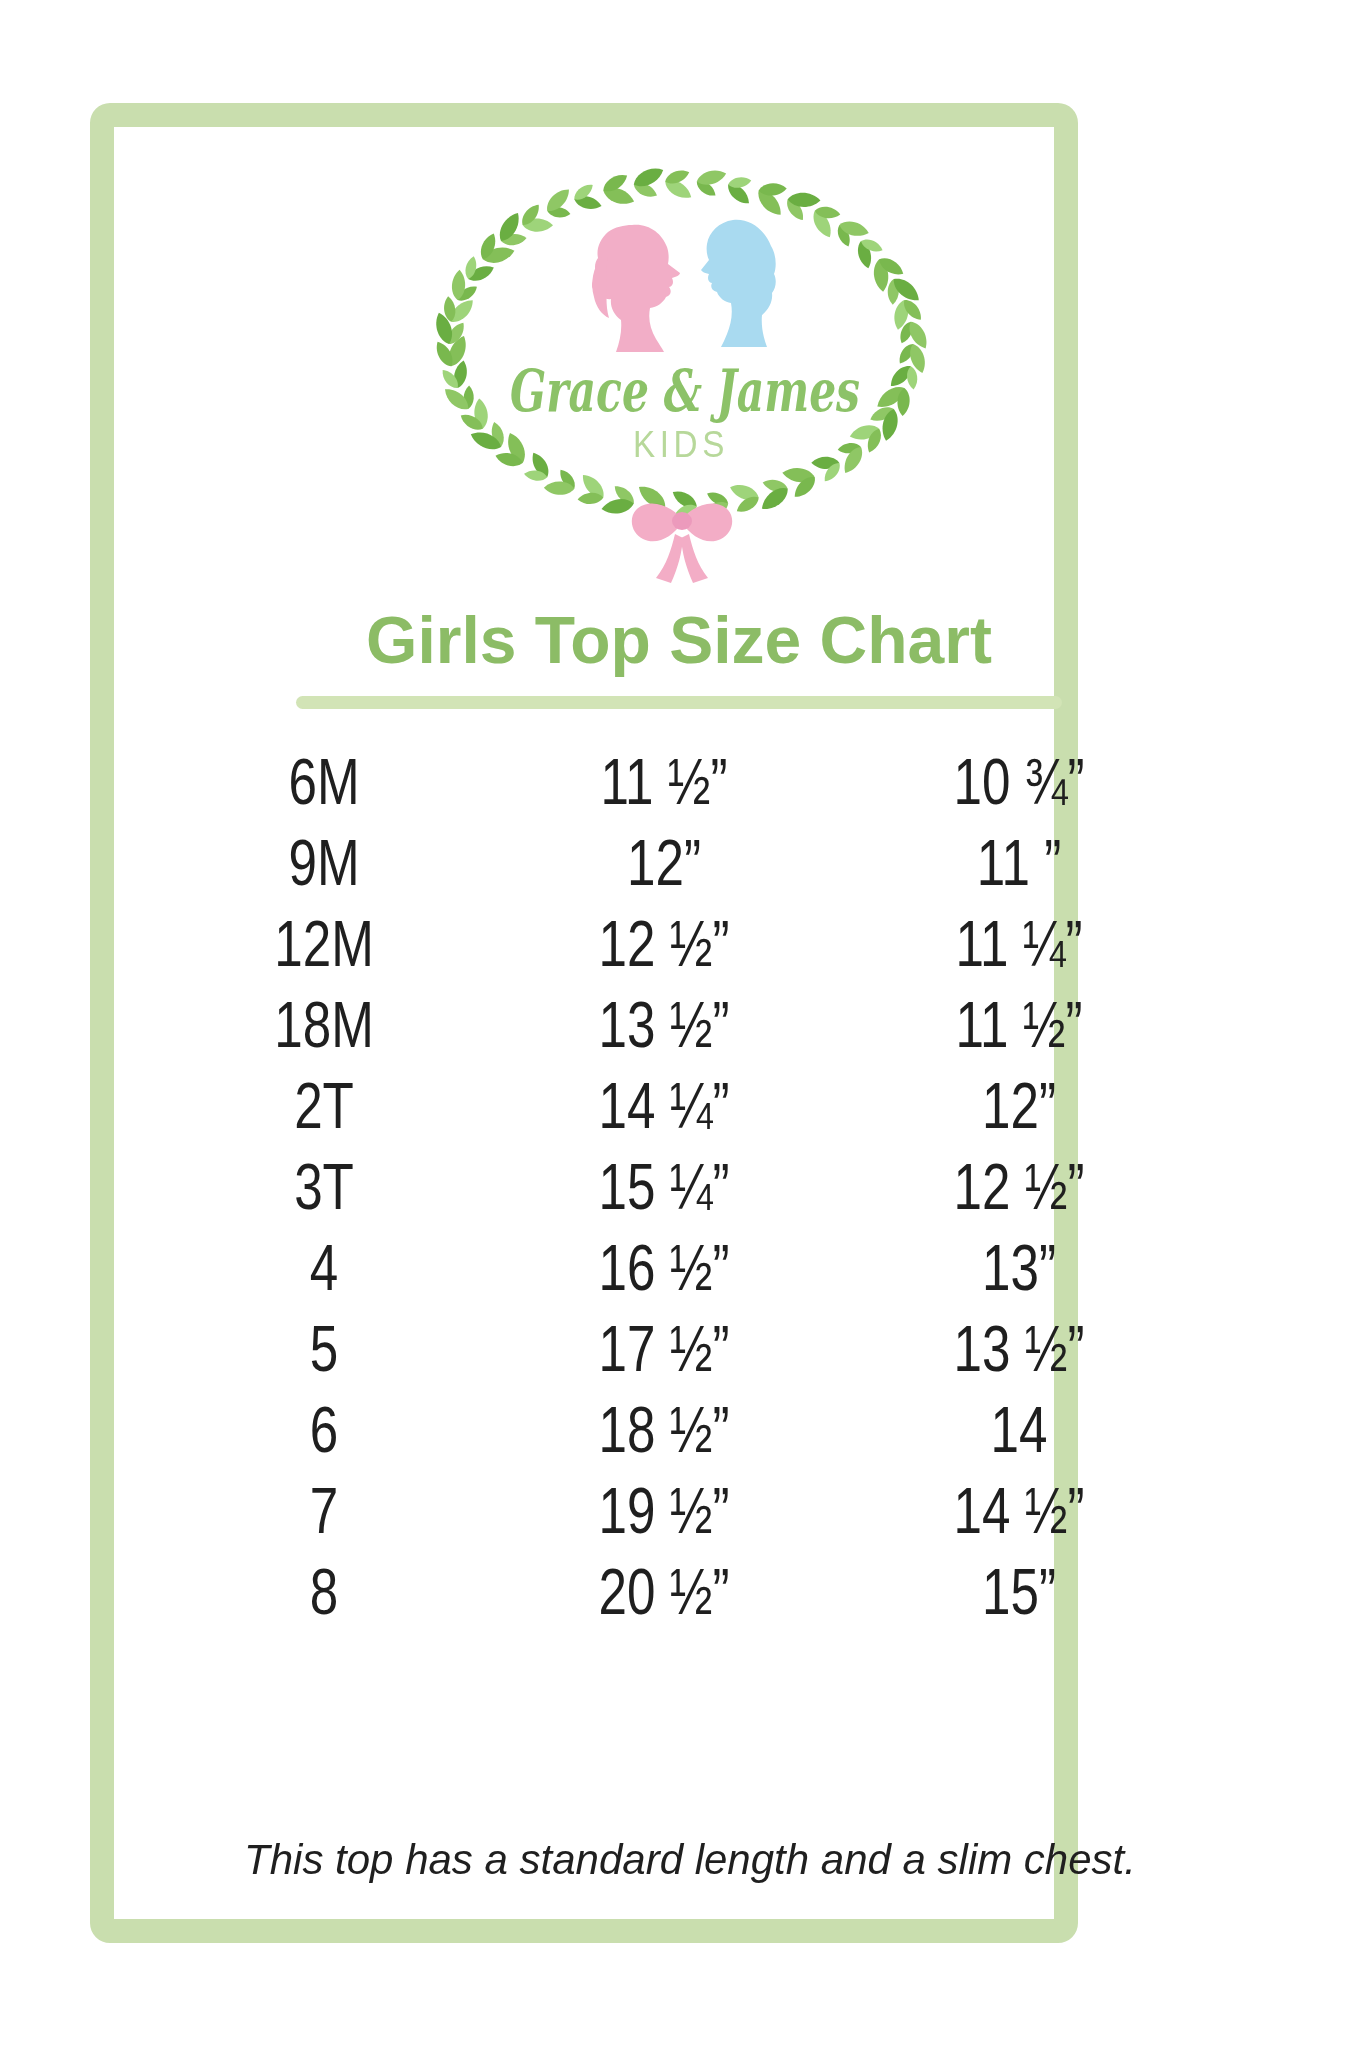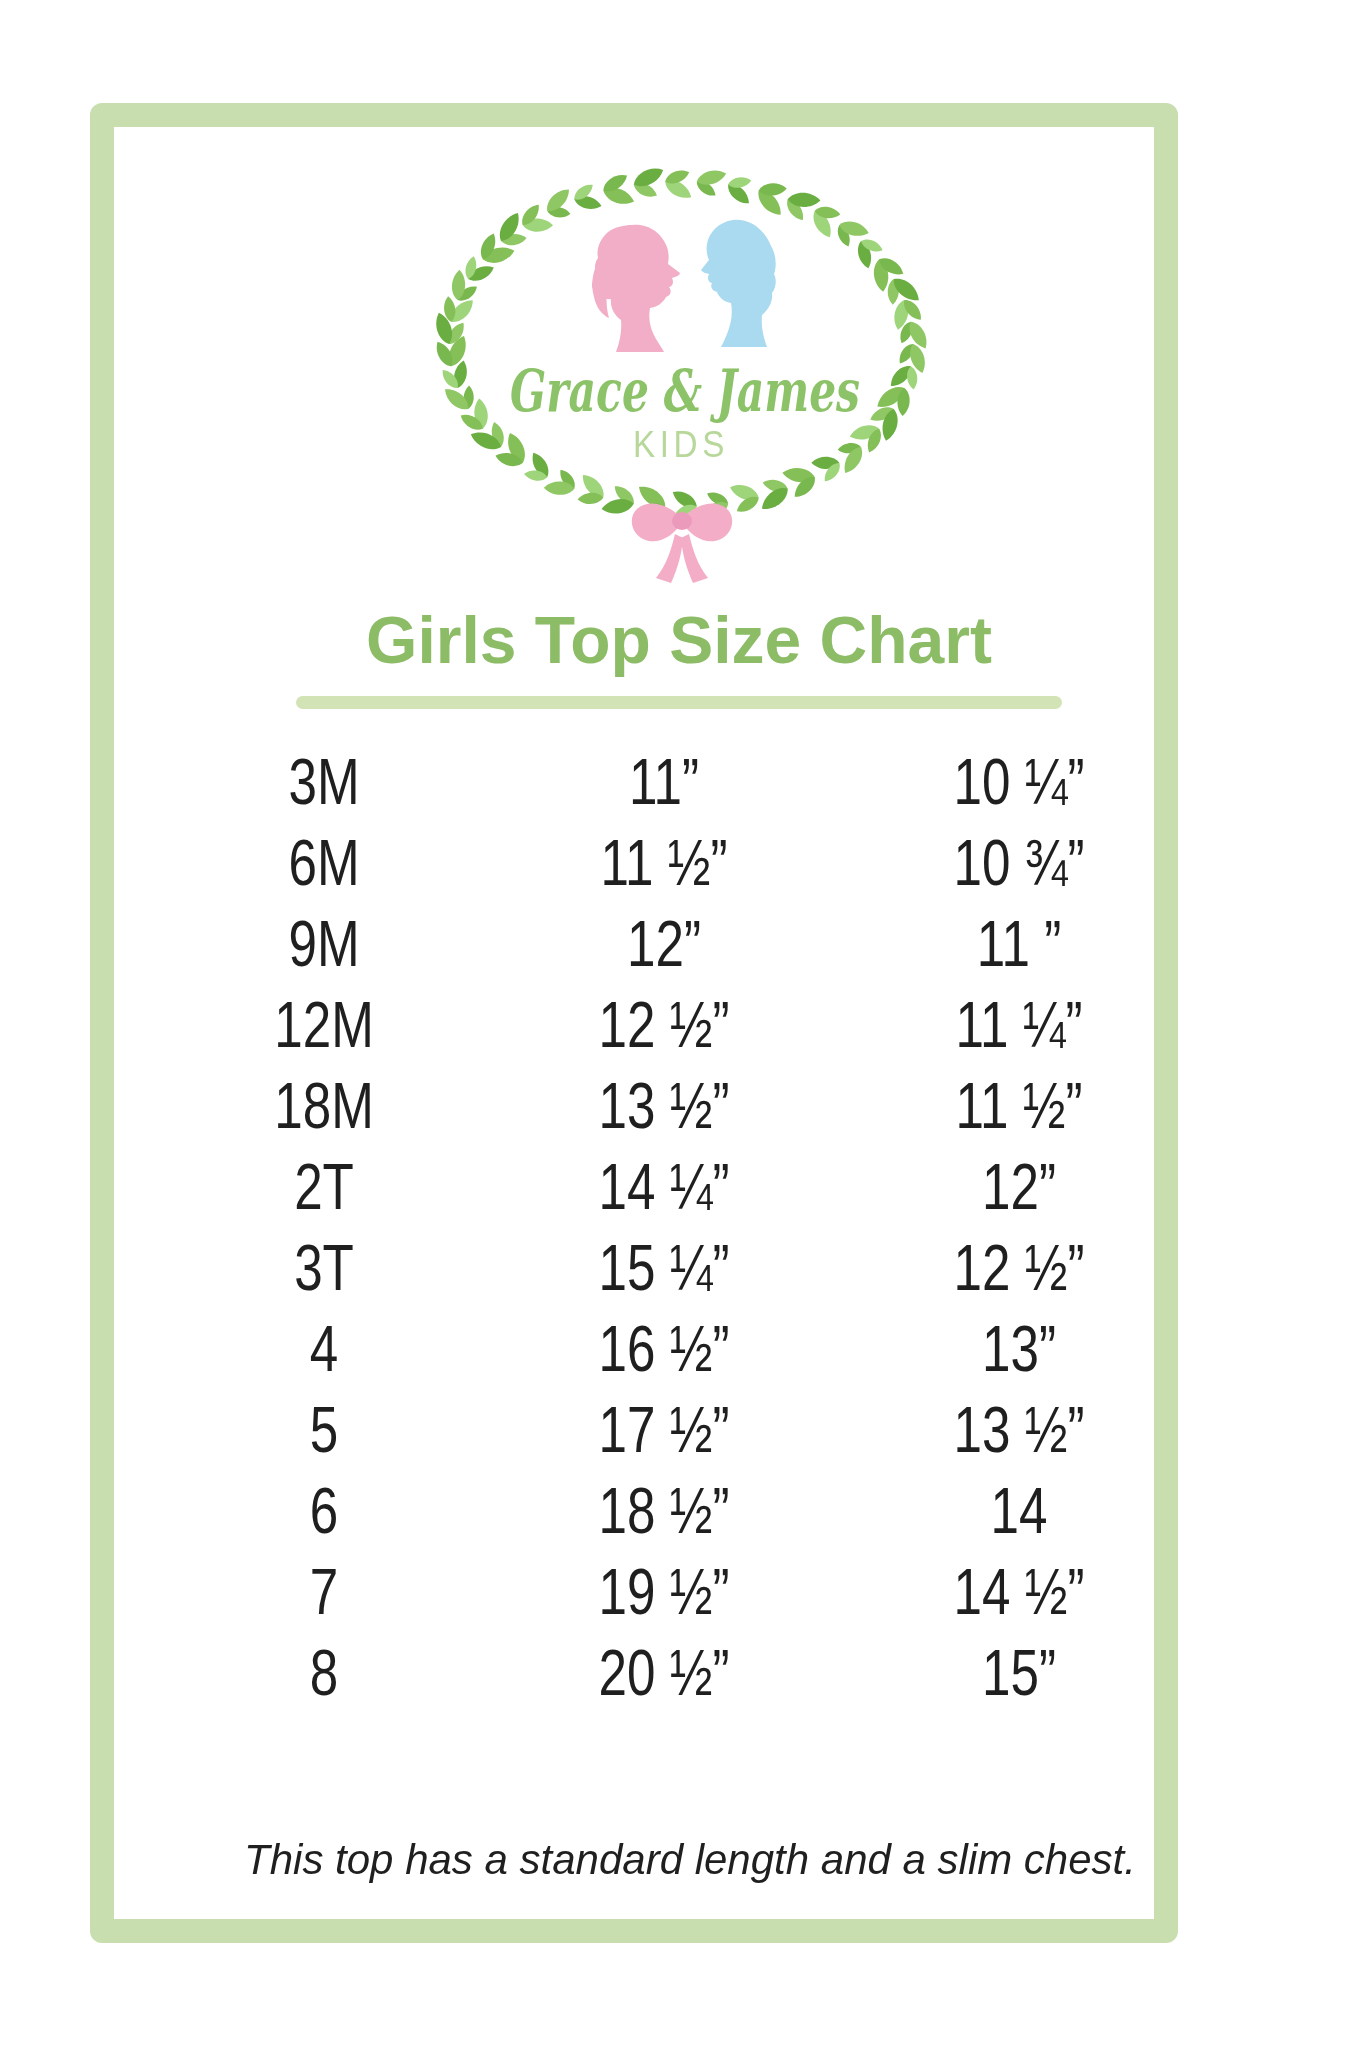--- a/index.html
+++ b/index.html
@@ -17,22 +17,22 @@
     --kids-green:#b7d89a;
   }
   html,body{margin:0;padding:0;background:#ffffff;}
   body{
     width:1360px;height:2048px;position:relative;
     font-family:"Liberation Sans","DejaVu Sans",sans-serif;
     color:var(--text-dark);
   }
   .page{position:absolute;left:0;top:0;width:1360px;height:2048px;background:#fff;overflow:hidden;}
   .frame{
-    position:absolute;left:90px;top:103px;width:1088px;height:1840px;
-    box-sizing:border-box;border:24px solid var(--frame-green);border-radius:12px;
+    position:absolute;left:90px;top:103px;width:988px;height:1840px;
+    box-sizing:border-box;border:24px solid var(--frame-green);border-radius:20px;
     background:#fff;
   }
   .logo{position:absolute;left:305px;top:22px;width:520px;height:455px;}
   .logo svg{display:block;width:100%;height:100%;}
   .brand-script{
     font-family:"DejaVu Serif","Liberation Serif",serif;
     font-style:italic;font-weight:700;font-size:58px;
     fill:var(--script-green);
   }
   .brand-sub{
@@ -200,25 +200,20 @@
       </svg>
     </div>
 
     <h1 class="title">Girls Top Size Chart</h1>
 
     <div class="divider"></div>
 
     <div class="size-table">
       <div id="rows">
           <div class="trow">
-            <div class="cell">3M</div>
-            <div class="cell">11”</div>
-            <div class="cell">10 ¼”</div>
-          </div>
-          <div class="trow">
             <div class="cell">6M</div>
             <div class="cell">11 ½”</div>
             <div class="cell">10 ¾”</div>
           </div>
           <div class="trow">
             <div class="cell">9M</div>
             <div class="cell">12”</div>
             <div class="cell">11 ”</div>
           </div>
           <div class="trow">

